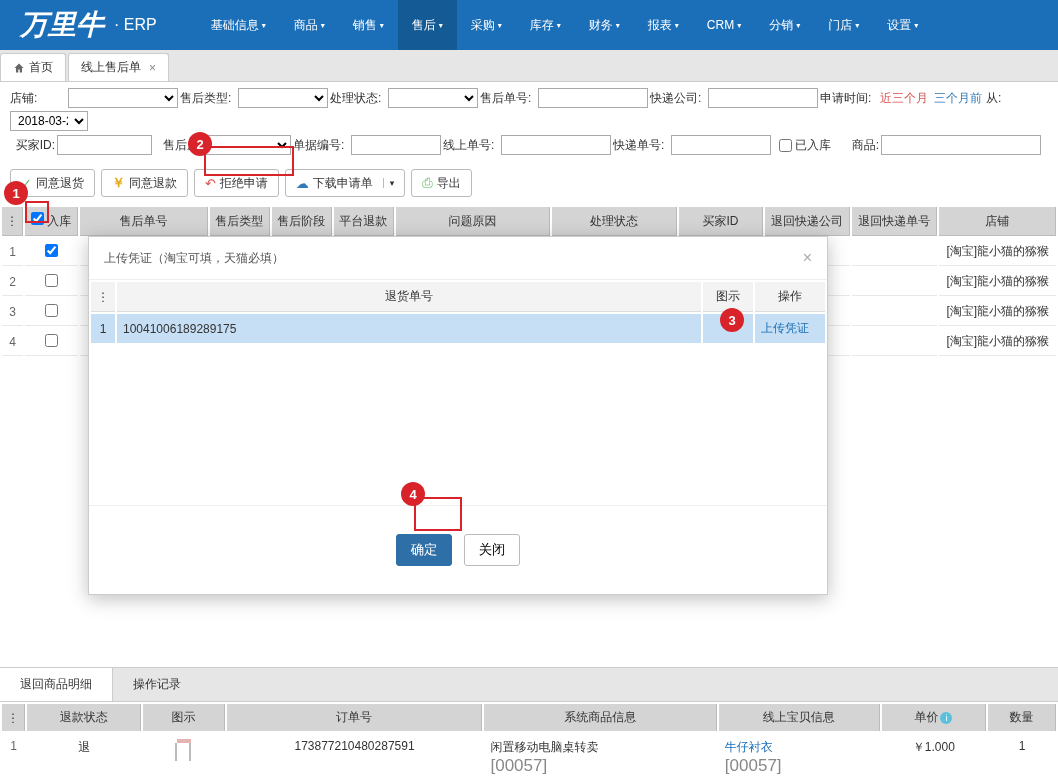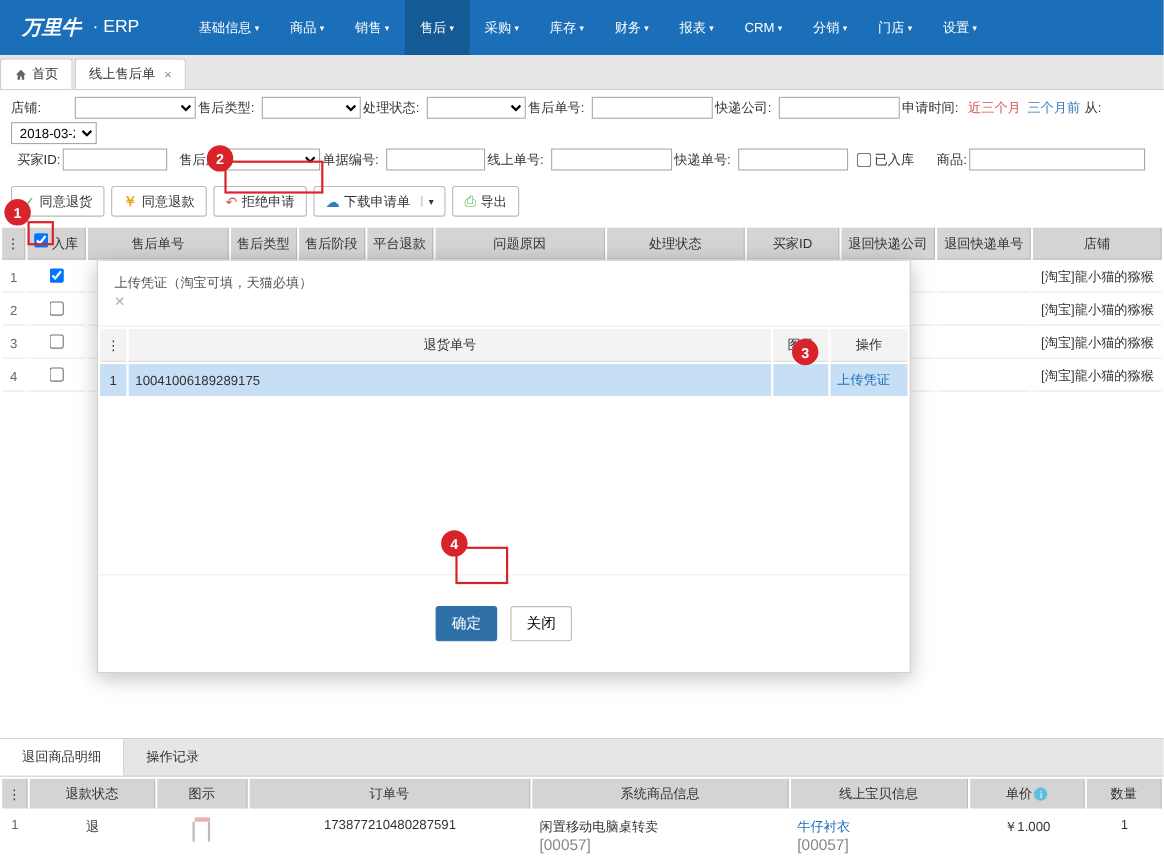--- a/index.html
+++ b/index.html
@@ -1,20 +1,20 @@
 <!DOCTYPE html>
 <html><head>
 <meta charset="utf-8">
 <style>
 * { box-sizing: border-box; margin: 0; padding: 0; }
 body { font-family: "Microsoft YaHei", Arial, sans-serif; font-size: 12px; background: #fff; color: #333; width: 1058px; height: 784px; overflow: hidden; position: relative; }
 
 
 .topnav { background: #1b6fb8; height: 50px; display: flex; align-items: center; padding: 0 20px; color: #fff; }
-.logo { font-size: 18px; font-weight: bold; font-style: italic; margin-right: 5px; }
+.logo { font-size: 28px; font-weight: bold; font-style: italic; margin-right: 5px; }
 .logo-sub { font-size: 16px; font-weight: 300; margin-left: 5px; text-align: center; }
 .nav-items { display: flex; margin-left: 40px; }
 .nav-item { padding: 0 14px; height: 50px; display: flex; align-items: center; cursor: pointer; position: relative; }
 .nav-item.active { background: #145a94; }
 .nav-item .caret { font-size: 8px; margin-left: 3px; }
 
 
 .tabs-row { background: #e6e6e6; height: 32px; display: flex; align-items: flex-end; border-bottom: 1px solid #ccc; }
 .tab { background: #fff; border: 1px solid #ccc; border-bottom: none; padding: 5px 12px; margin-right: 2px; border-radius: 3px 3px 0 0; cursor: pointer; display: flex; align-items: center; gap: 4px; }
 .tab .home-icon { width: 12px; height: 12px; }
@@ -44,40 +44,40 @@
 .main-table { width: 100%; }
 .main-table thead th { background: #d4d4d4; border-right: 1px solid #bbb; border-bottom: 1px solid #bbb; padding: 5px 4px; font-weight: normal; text-align: center; color: #333; font-size: 12px; }
 .main-table tbody td { padding: 5px 4px; border-bottom: 1px solid #e8e8e8; text-align: center; }
 .order-link { color: #1b6fb8; cursor: pointer; }
 .row-idx { width: 18px; text-align: center; color: #666; }
 
 
 .step-marker { position: absolute; background: #d8232a; color: #fff; width: 24px; height: 24px; border-radius: 50%; display: flex; align-items: center; justify-content: center; font-weight: bold; z-index: 2000; font-size: 13px; }
 .red-box { position: absolute; border: 2px solid #d8232a; z-index: 1999; pointer-events: none; }
 .modal { position: absolute; left: 88px; top: 236px; width: 740px; background: #fff; border: 1px solid #ccc; box-shadow: 0 4px 18px rgba(0,0,0,0.25); z-index: 1500; }
-.modal-header { padding: 12px 15px; border-bottom: 1px solid #eee; display: flex; justify-content: space-between; color: #555; flex-direction: column; }
+.modal-header { padding: 12px 15px; border-bottom: 1px solid #eee; display: flex; justify-content: space-between; align-items: center; color: #555; }
 .modal-close { color: #aaa; font-size: 16px; cursor: pointer; }
 .modal-body { padding: 0; }
 .modal-table thead th { background: #f3f3f3; border-bottom: 1px solid #ddd; padding: 6px; font-weight: normal; text-align: center; }
 .modal-table tbody td { padding: 6px; }
 .modal-table tbody tr.hl { background: #c7dff5; }
 .upload-link { color: #1b6fb8; cursor: pointer; }
 .modal-footer { padding: 28px; text-align: center; border-top: 1px solid #eee; margin-top: 160px; }
 .mbtn { border: 1px solid #bbb; padding: 6px 14px; border-radius: 3px; cursor: pointer; background: #fff; margin: 0 4px; }
 .mbtn.primary { background: #2f6fa7; color: #fff; border-color: #2f6fa7; }
 
 
 .bottom-area { position: absolute; bottom: 0; left: 0; right: 0; border-top: 1px solid #ccc; background: #fff; }
 .bottom-tabs { background: #e6e6e6; display: flex; border-bottom: 1px solid #ccc; }
 .bottom-tab { padding: 8px 20px; cursor: pointer; }
 .bottom-tab.active { background: #fff; border-right: 1px solid #ccc; }
 .detail-table { width: 100%; }
 .detail-table thead th { background: #d4d4d4; border-right: 1px solid #bbb; padding: 5px; font-weight: normal; text-align: center; }
 .detail-table tbody td { padding: 6px; text-align: center; vertical-align: top; }
-.sku-code { color: #888; font-size: 14px; }
+.sku-code { color: #888; font-size: 17px; }
 .prod-link { color: #1b6fb8; cursor: pointer; }
 .info-ic { display: inline-block; width: 12px; height: 12px; background: #5bc0de; color: #fff; border-radius: 50%; font-size: 9px; line-height: 12px; text-align: center; margin-left: 2px; }
 .globe-ic { display:inline-block; width:14px; height:14px; background: radial-gradient(circle at 30% 30%, #e6c36a, #c9a227); border-radius:50%; vertical-align:middle; }
 
 .thumb { width:30px; height:25px; display:inline-block; position:relative; }
 .thumb::before { content:""; position:absolute; top:0; left:8px; width:14px; height:4px; background:#e5b3b3; }
 .thumb::after { content:""; position:absolute; top:4px; left:6px; width:2px; height:18px; background:#bbb; box-shadow: 14px 0 #bbb; }
 </style>
 </head>
 <body>

